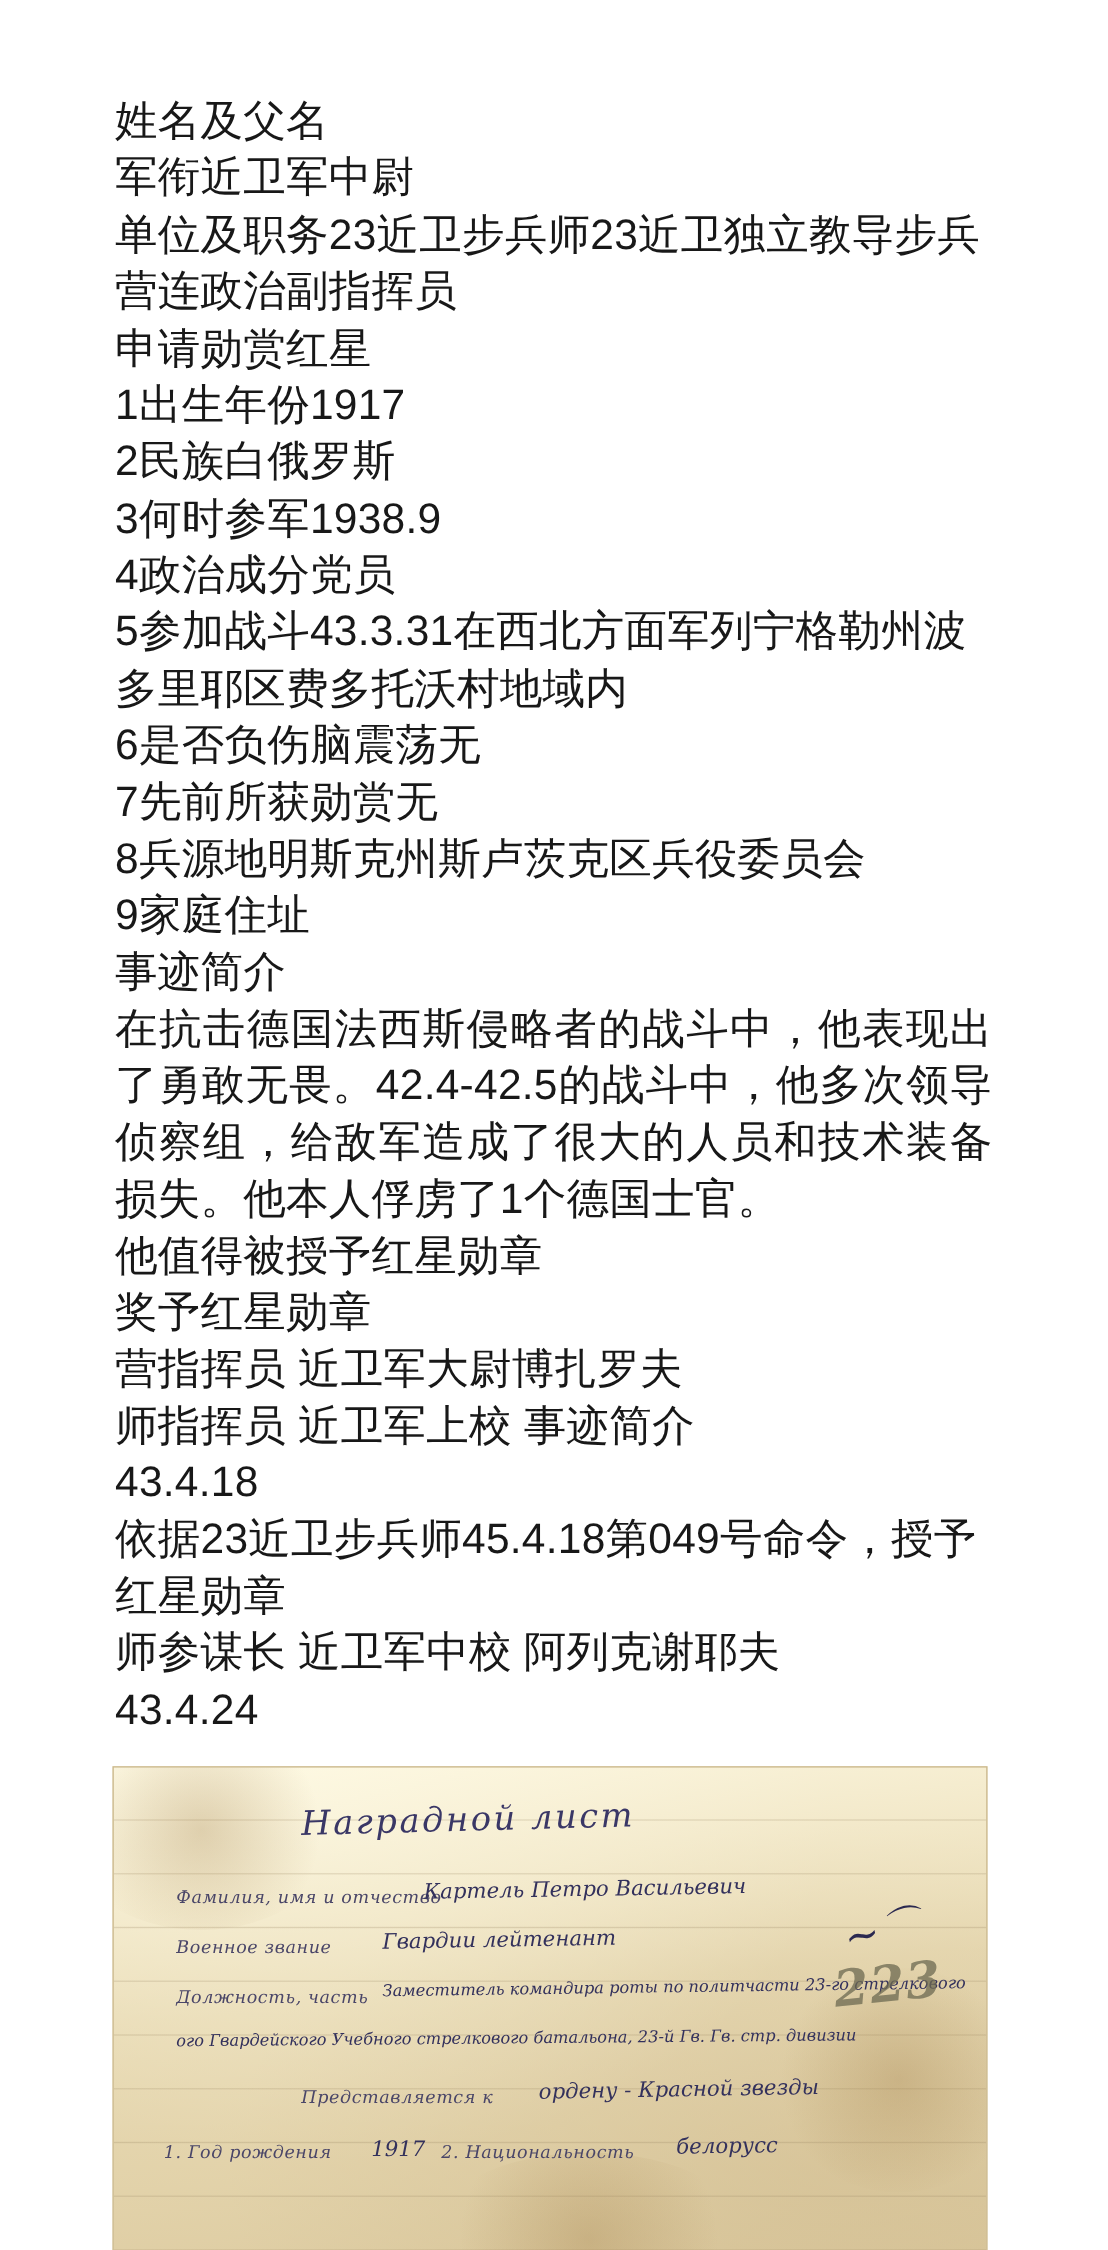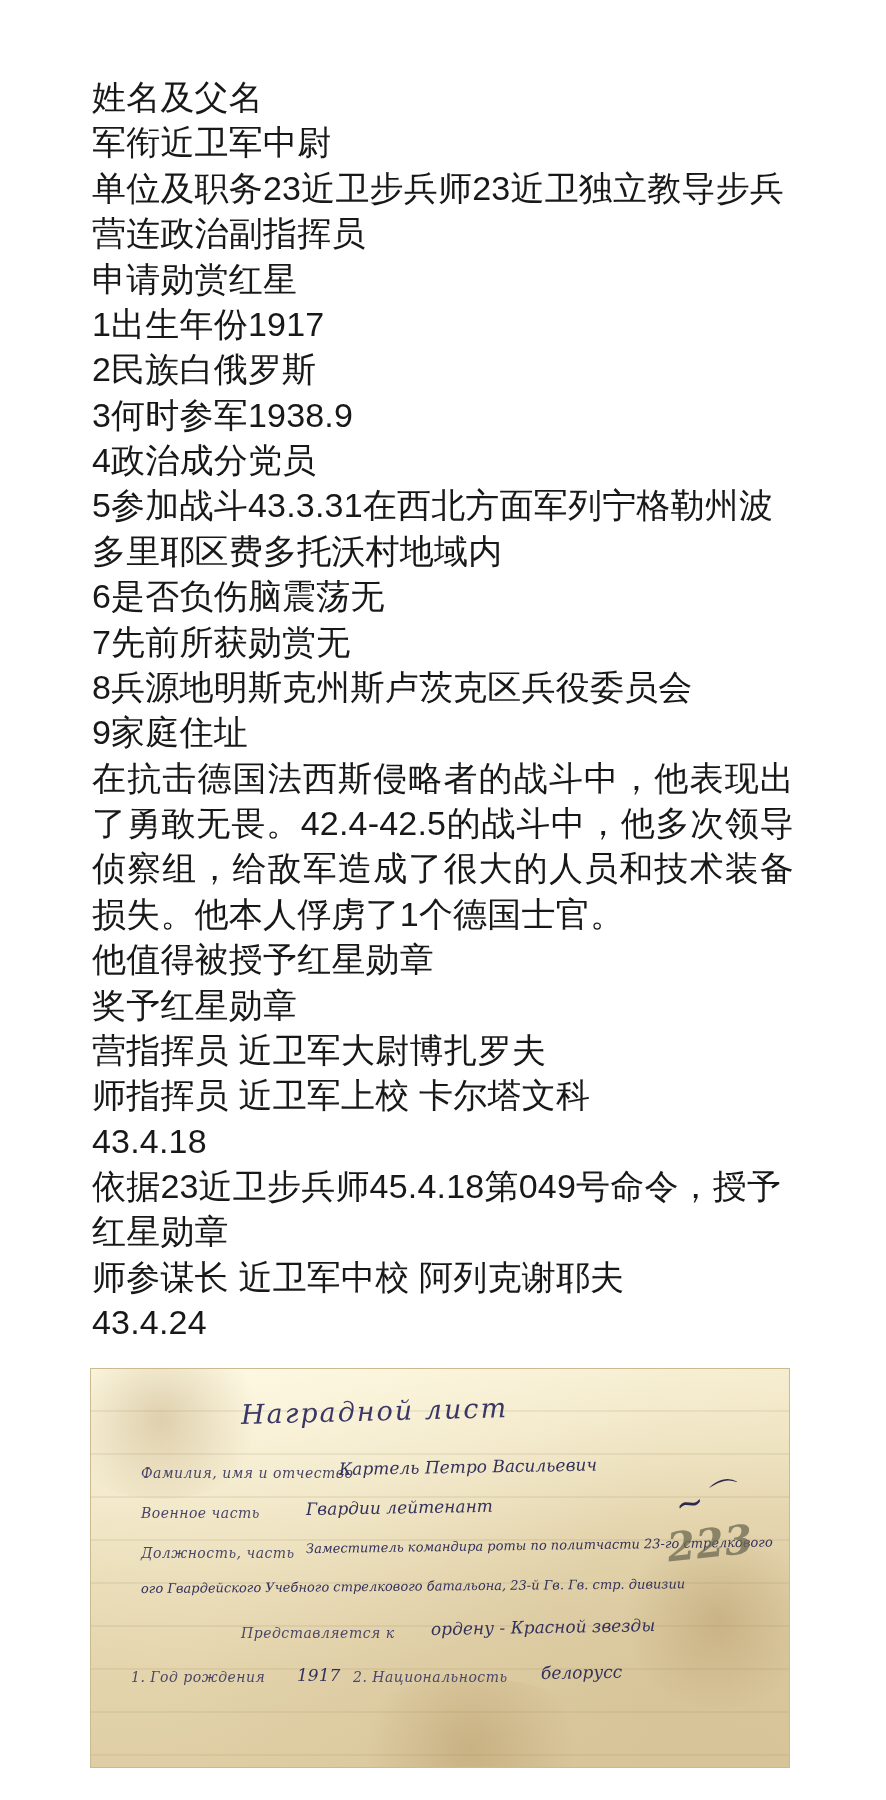--- a/index.html
+++ b/index.html
@@ -130,46 +130,47 @@
     <div class="line">申请勋赏红星</div>
     <div class="line">1出生年份1917</div>
     <div class="line">2民族白俄罗斯</div>
     <div class="line">3何时参军1938.9</div>
     <div class="line">4政治成分党员</div>
     <div class="line">5参加战斗43.3.31在西北方面军列宁格勒州波多里耶区费多托沃村地域内</div>
     <div class="line">6是否负伤脑震荡无</div>
     <div class="line">7先前所获勋赏无</div>
     <div class="line">8兵源地明斯克州斯卢茨克区兵役委员会</div>
     <div class="line">9家庭住址</div>
+    <div class="line">事迹简介</div>
 
     <div class="para">在抗击德国法西斯侵略者的战斗中，他表现出了勇敢无畏。42.4-42.5的战斗中，他多次领导侦察组，给敌军造成了很大的人员和技术装备损失。他本人俘虏了1个德国士官。</div>
 
     <div class="line">他值得被授予红星勋章</div>
     <div class="line">奖予红星勋章</div>
     <div class="line">营指挥员 近卫军大尉博扎罗夫</div>
-    <div class="line">师指挥员 近卫军上校 卡尔塔文科</div>
+    <div class="line">师指挥员 近卫军上校 事迹简介</div>
     <div class="line">43.4.18</div>
     <div class="line">依据23近卫步兵师45.4.18第049号命令，授予红星勋章</div>
     <div class="line">师参谋长 近卫军中校 阿列克谢耶夫</div>
     <div class="line">43.4.24</div>
   </div>
 
   <div class="scan-wrap">
     <div class="scan">
       <div class="rules"></div>
       <div class="stain" style="left:-40px; top:-30px; width:220px; height:160px;"></div>
       <div class="stain" style="right:-30px; top:160px; width:200px; height:180px;"></div>
       <div class="stain" style="left:250px; bottom:-50px; width:260px; height:140px;"></div>
 
       <div class="hw title" style="left:150px; top:30px; transform: rotate(-1.5deg);">Наградной лист</div>
 
       <div class="hw label" style="left:50px; top:96px;">Фамилия, имя и отчество</div>
       <div class="hw value" style="left:248px; top:90px; transform: rotate(-1deg);">Картель Петро Васильевич</div>
 
-      <div class="hw label" style="left:50px; top:136px;">Военное часть</div>
+      <div class="hw label" style="left:50px; top:136px;">Военное звание</div>
       <div class="hw value" style="left:215px; top:130px; transform: rotate(-1deg);">Гвардии лейтенант</div>
 
       <div class="hw label" style="left:50px; top:176px;">Должность, часть</div>
       <div class="hw value small" style="left:215px; top:172px; transform: rotate(-0.8deg);">Заместитель командира роты по политчасти 23-го стрелкового</div>
 
       <div class="hw value small" style="left:50px; top:212px; transform: rotate(-0.5deg);">ого Гвардейского Учебного стрелкового батальона, 23-й Гв. Гв. стр. дивизии</div>
 
       <div class="hw label" style="left:150px; top:256px;">Представляется к</div>
       <div class="hw value" style="left:340px; top:250px; transform: rotate(-1deg);">ордену - Красной звезды</div>
 

